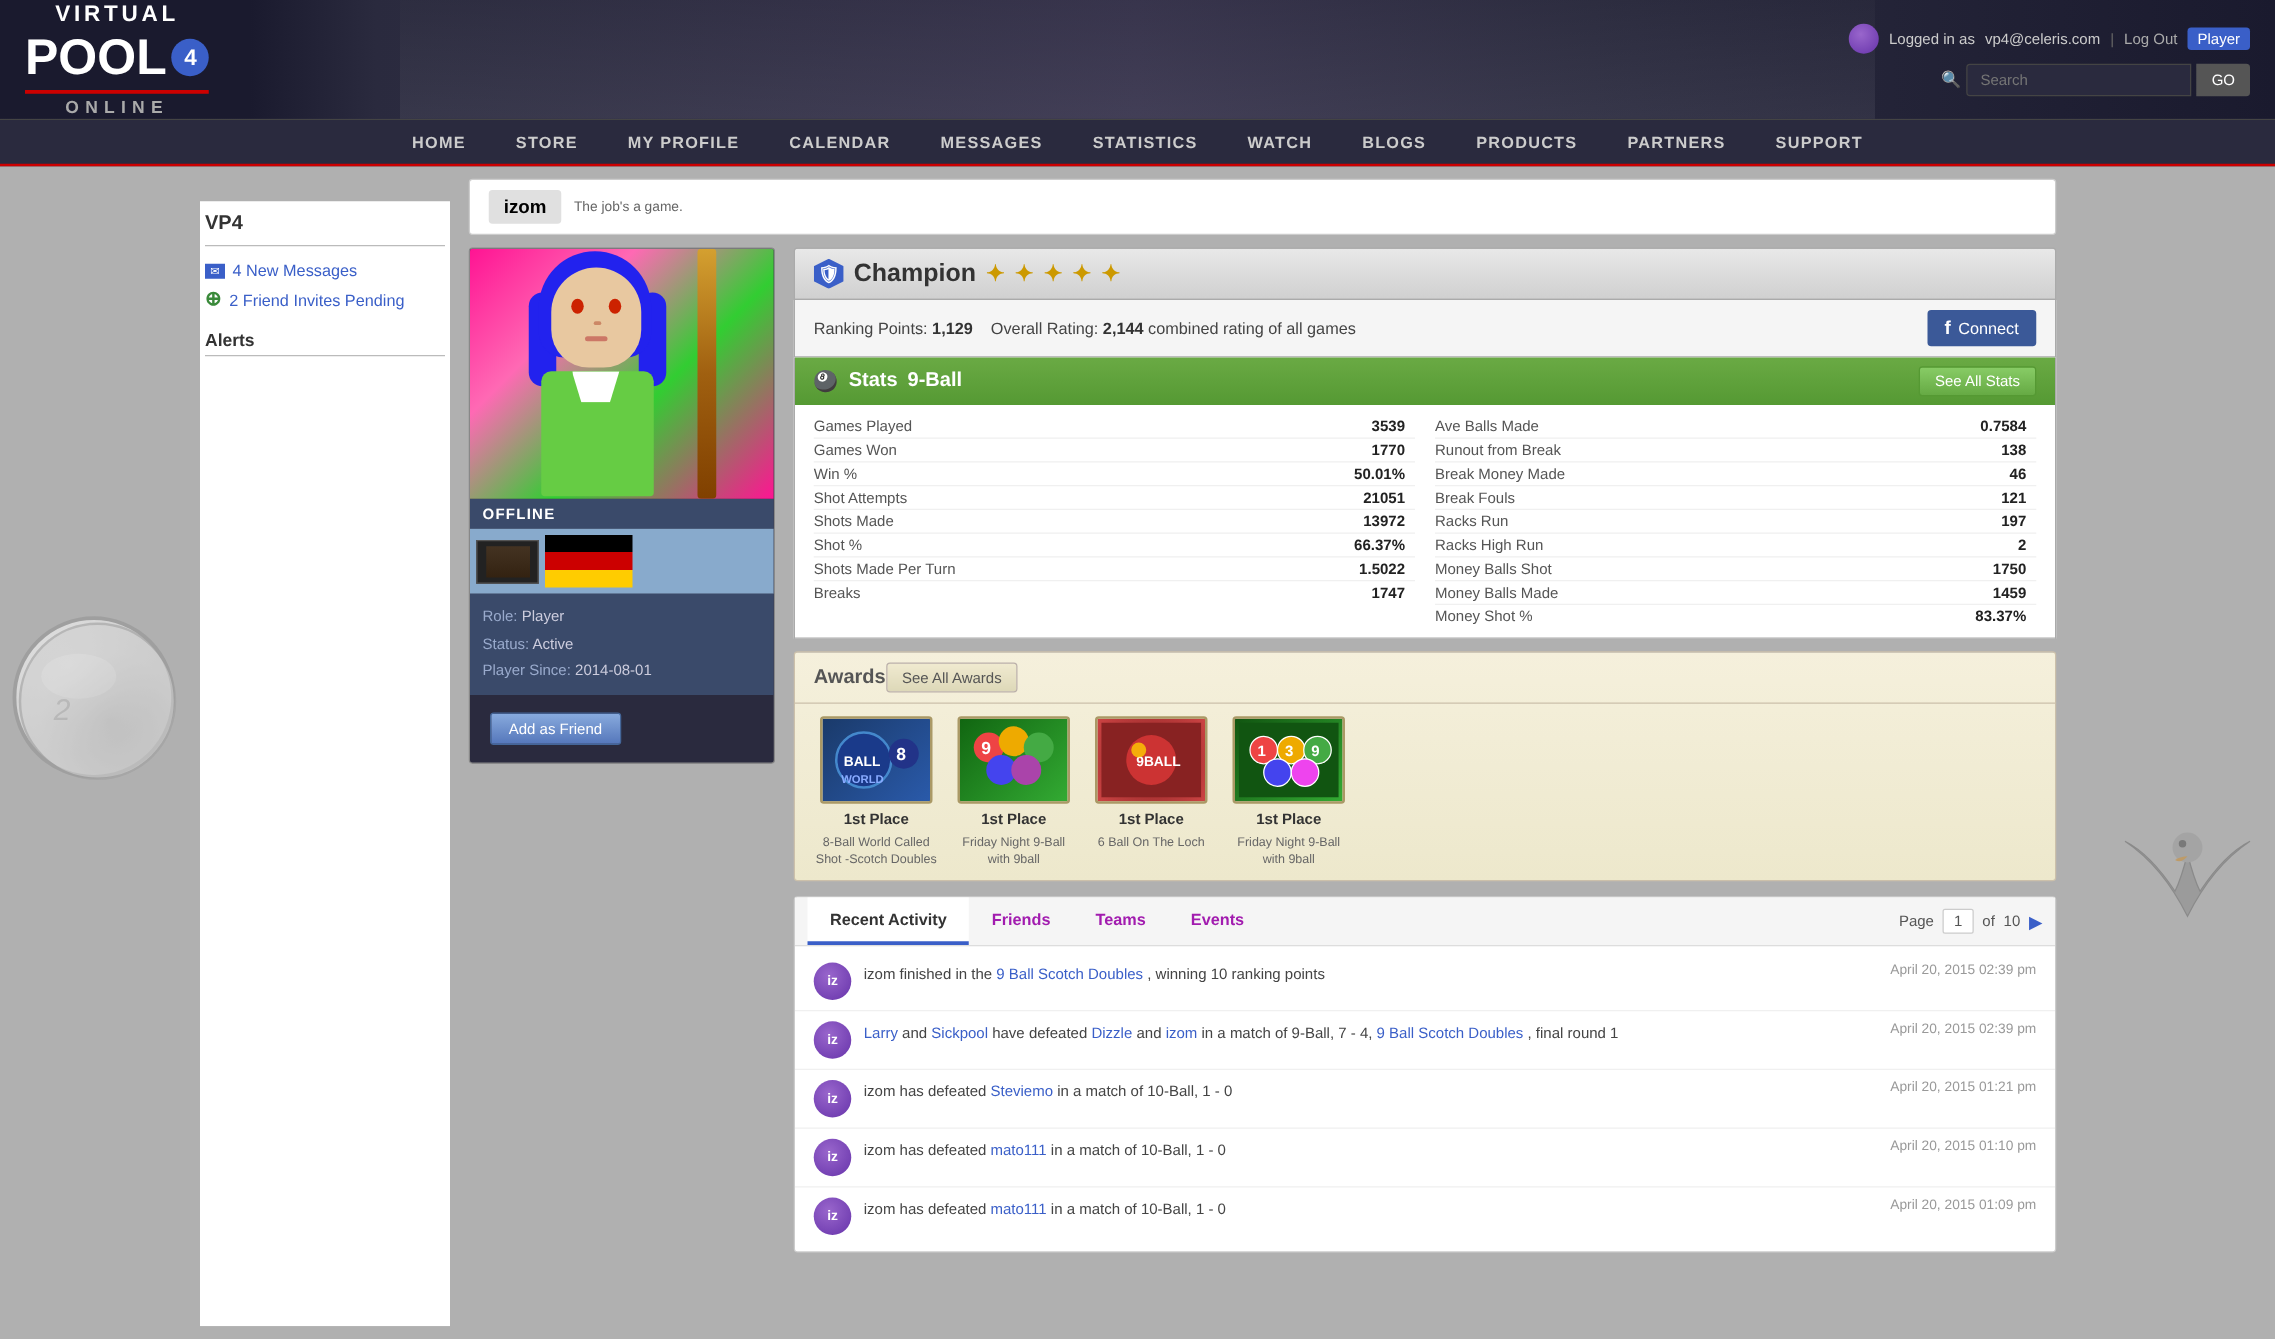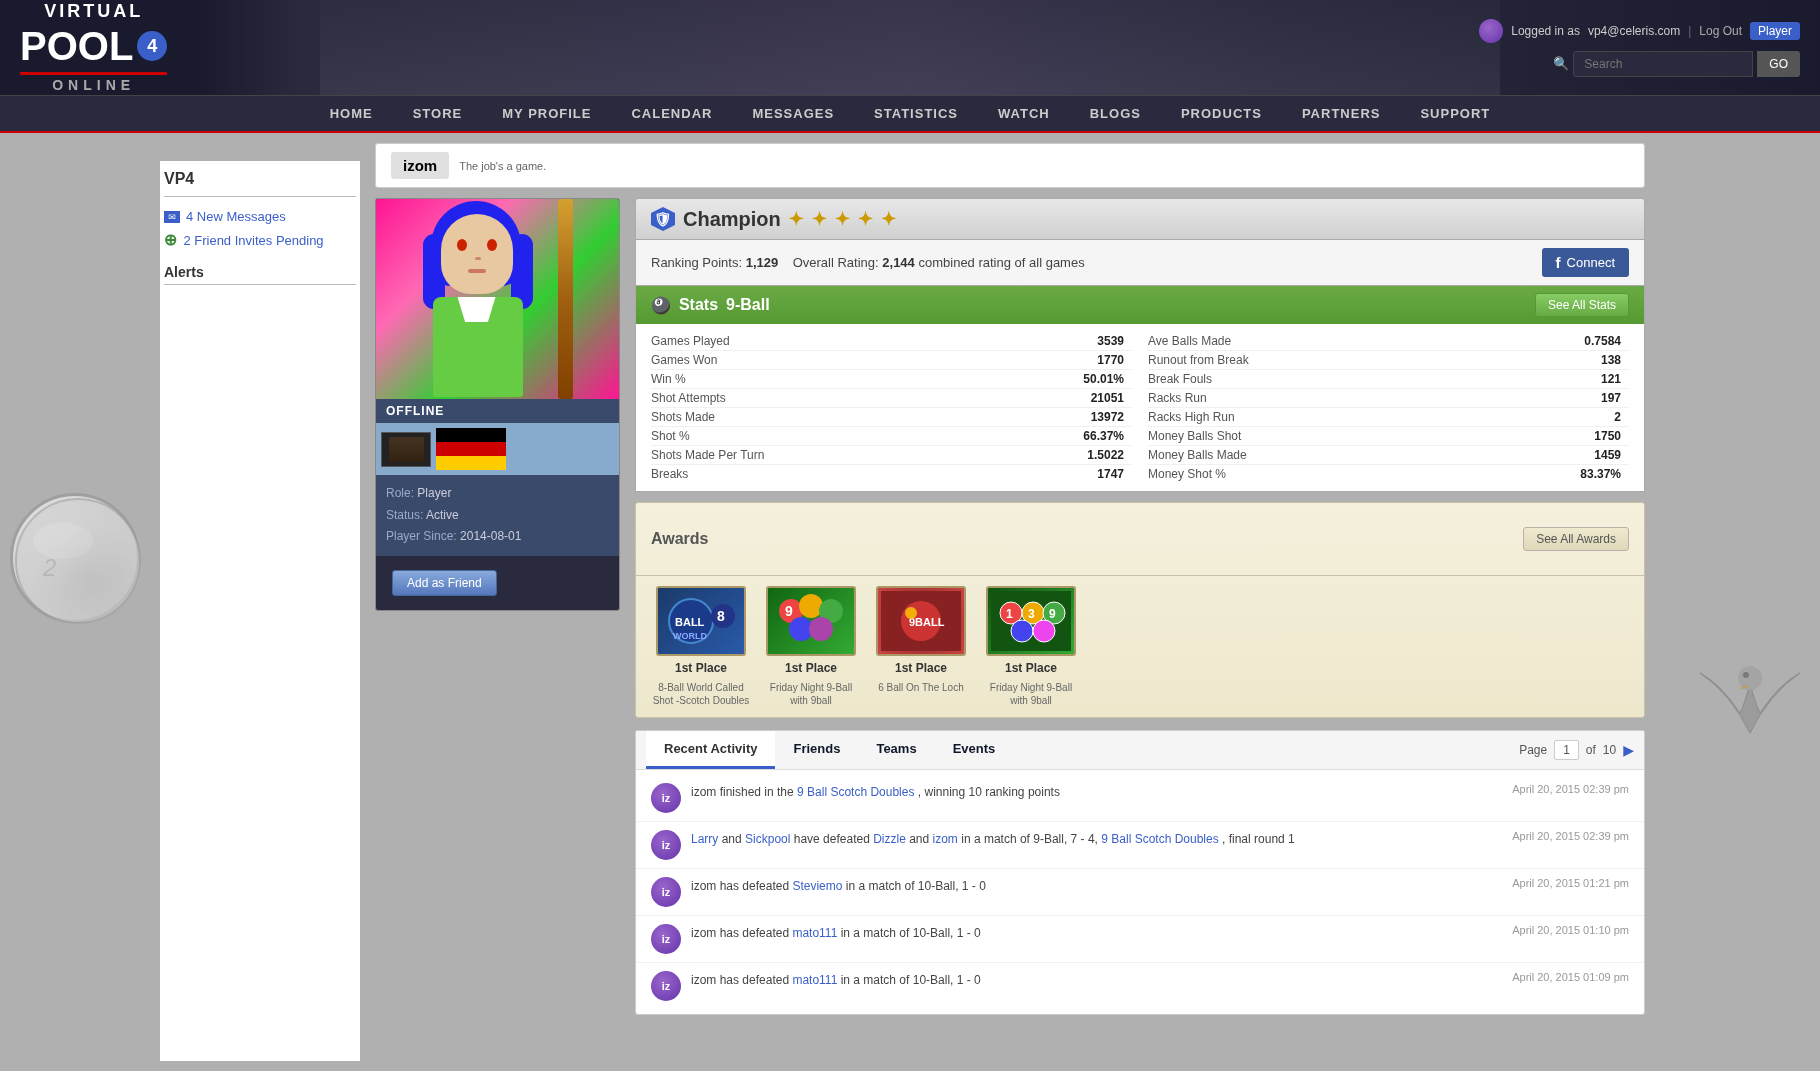--- a/index.html
+++ b/index.html
@@ -382,22 +382,21 @@
     
     .awards-box {
       background: linear-gradient(to bottom, #f5f0dc, #ede8cc);
       border: 1px solid #ccc0aa;
       border-radius: 3px;
       margin-top: 10px;
     }
     .awards-header {
       display: flex;
       align-items: center;
-      justify-content: space-between;
-      padding: 24px 15px;
+      padding: 8px 15px;
       border-bottom: 1px solid #ccc0aa;
     }
     .awards-title { font-size: 16px; font-weight: bold; color: #555; }
     .see-awards-btn {
       background: linear-gradient(to bottom, #f0ead0, #ddd8b8);
       color: #555;
       border: 1px solid #bbb0aa;
       padding: 4px 12px;
       border-radius: 3px;
       font-size: 12px;
@@ -445,21 +444,21 @@
       border-bottom: 1px solid #ddd;
       padding: 0 10px;
       background: #f5f5f5;
     }
     .tabs-left { display: flex; }
     .tab-item {
       padding: 10px 18px;
       font-size: 13px;
       font-weight: bold;
       cursor: pointer;
-      color: #0f172a;
+      color: #a21caf;
       border-bottom: 3px solid transparent;
     }
     .tab-item.active {
       color: #333;
       border-bottom: 3px solid #3a5fc8;
       background: white;
     }
     .pagination-area {
       display: flex;
       align-items: center;
@@ -749,20 +748,24 @@
             <div class="stats-col">
               <div class="stat-row">
                 <span class="stat-label">Ave Balls Made</span>
                 <span class="stat-value">0.7584</span>
               </div>
               <div class="stat-row">
                 <span class="stat-label">Runout from Break</span>
                 <span class="stat-value">138</span>
               </div>
               <div class="stat-row">
+                <span class="stat-label">Break Money Made</span>
+                <span class="stat-value">46</span>
+              </div>
+              <div class="stat-row">
                 <span class="stat-label">Break Fouls</span>
                 <span class="stat-value">121</span>
               </div>
               <div class="stat-row">
                 <span class="stat-label">Racks Run</span>
                 <span class="stat-value">197</span>
               </div>
               <div class="stat-row">
                 <span class="stat-label">Racks High Run</span>
                 <span class="stat-value">2</span>

